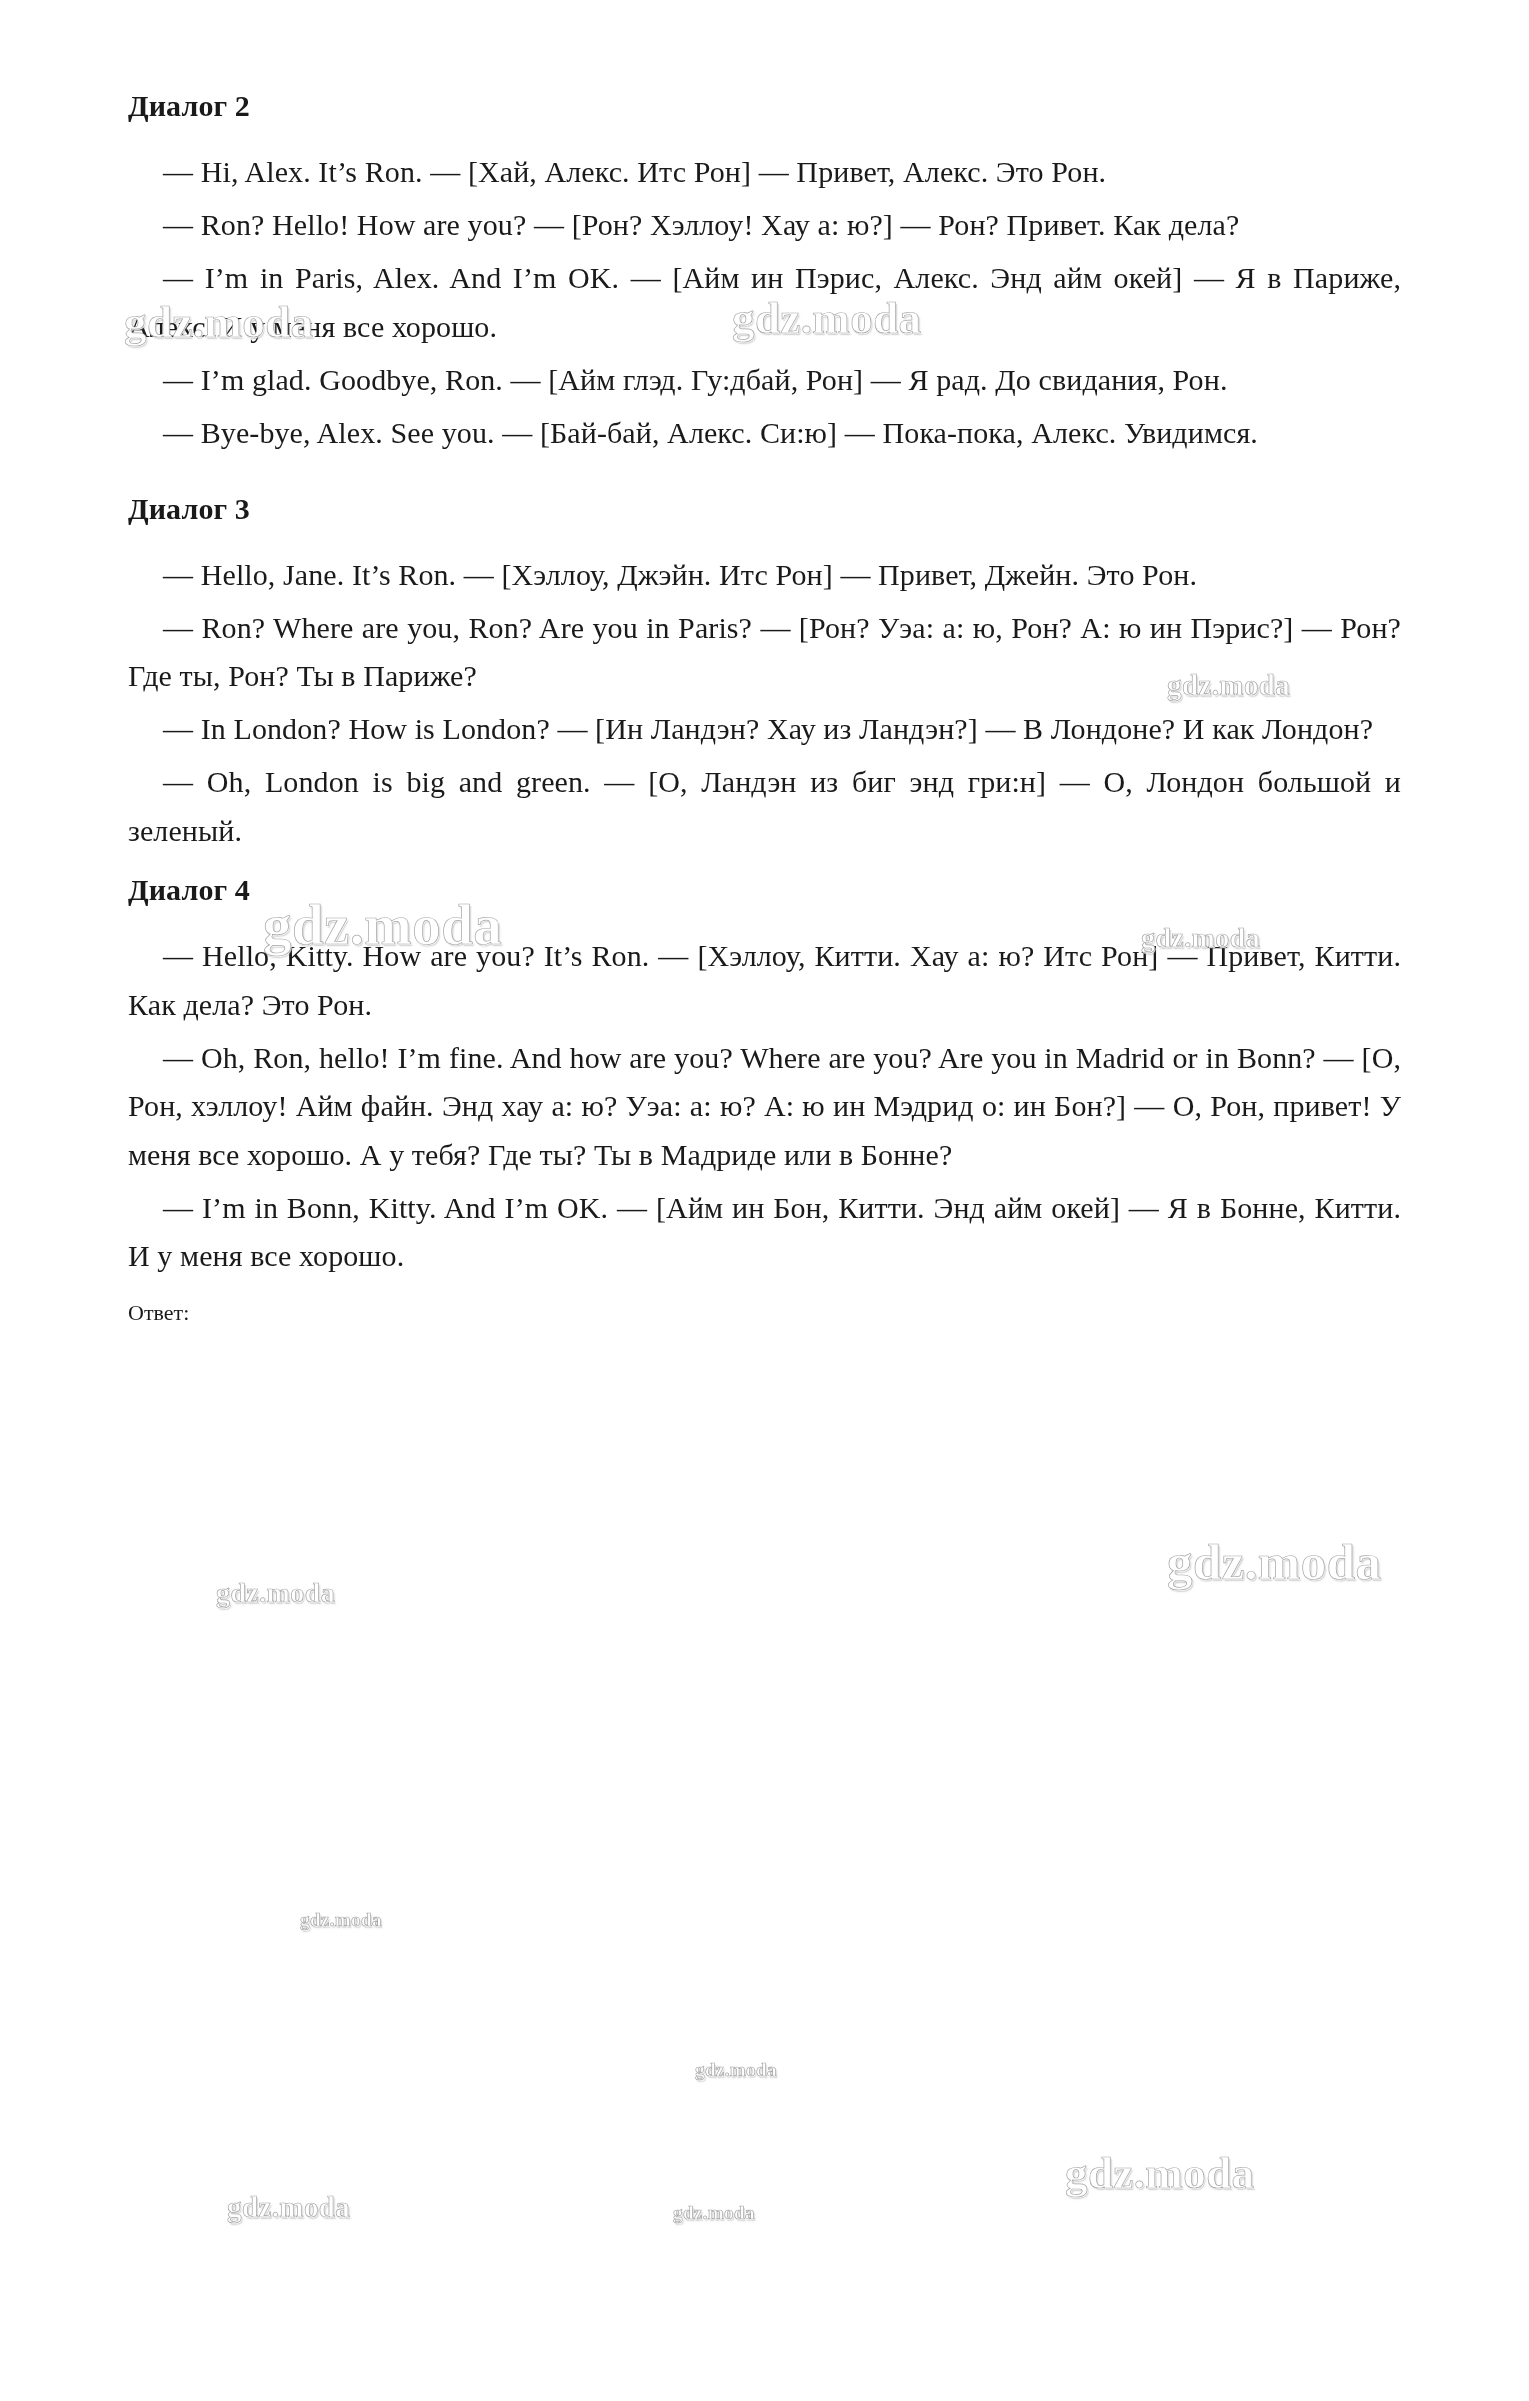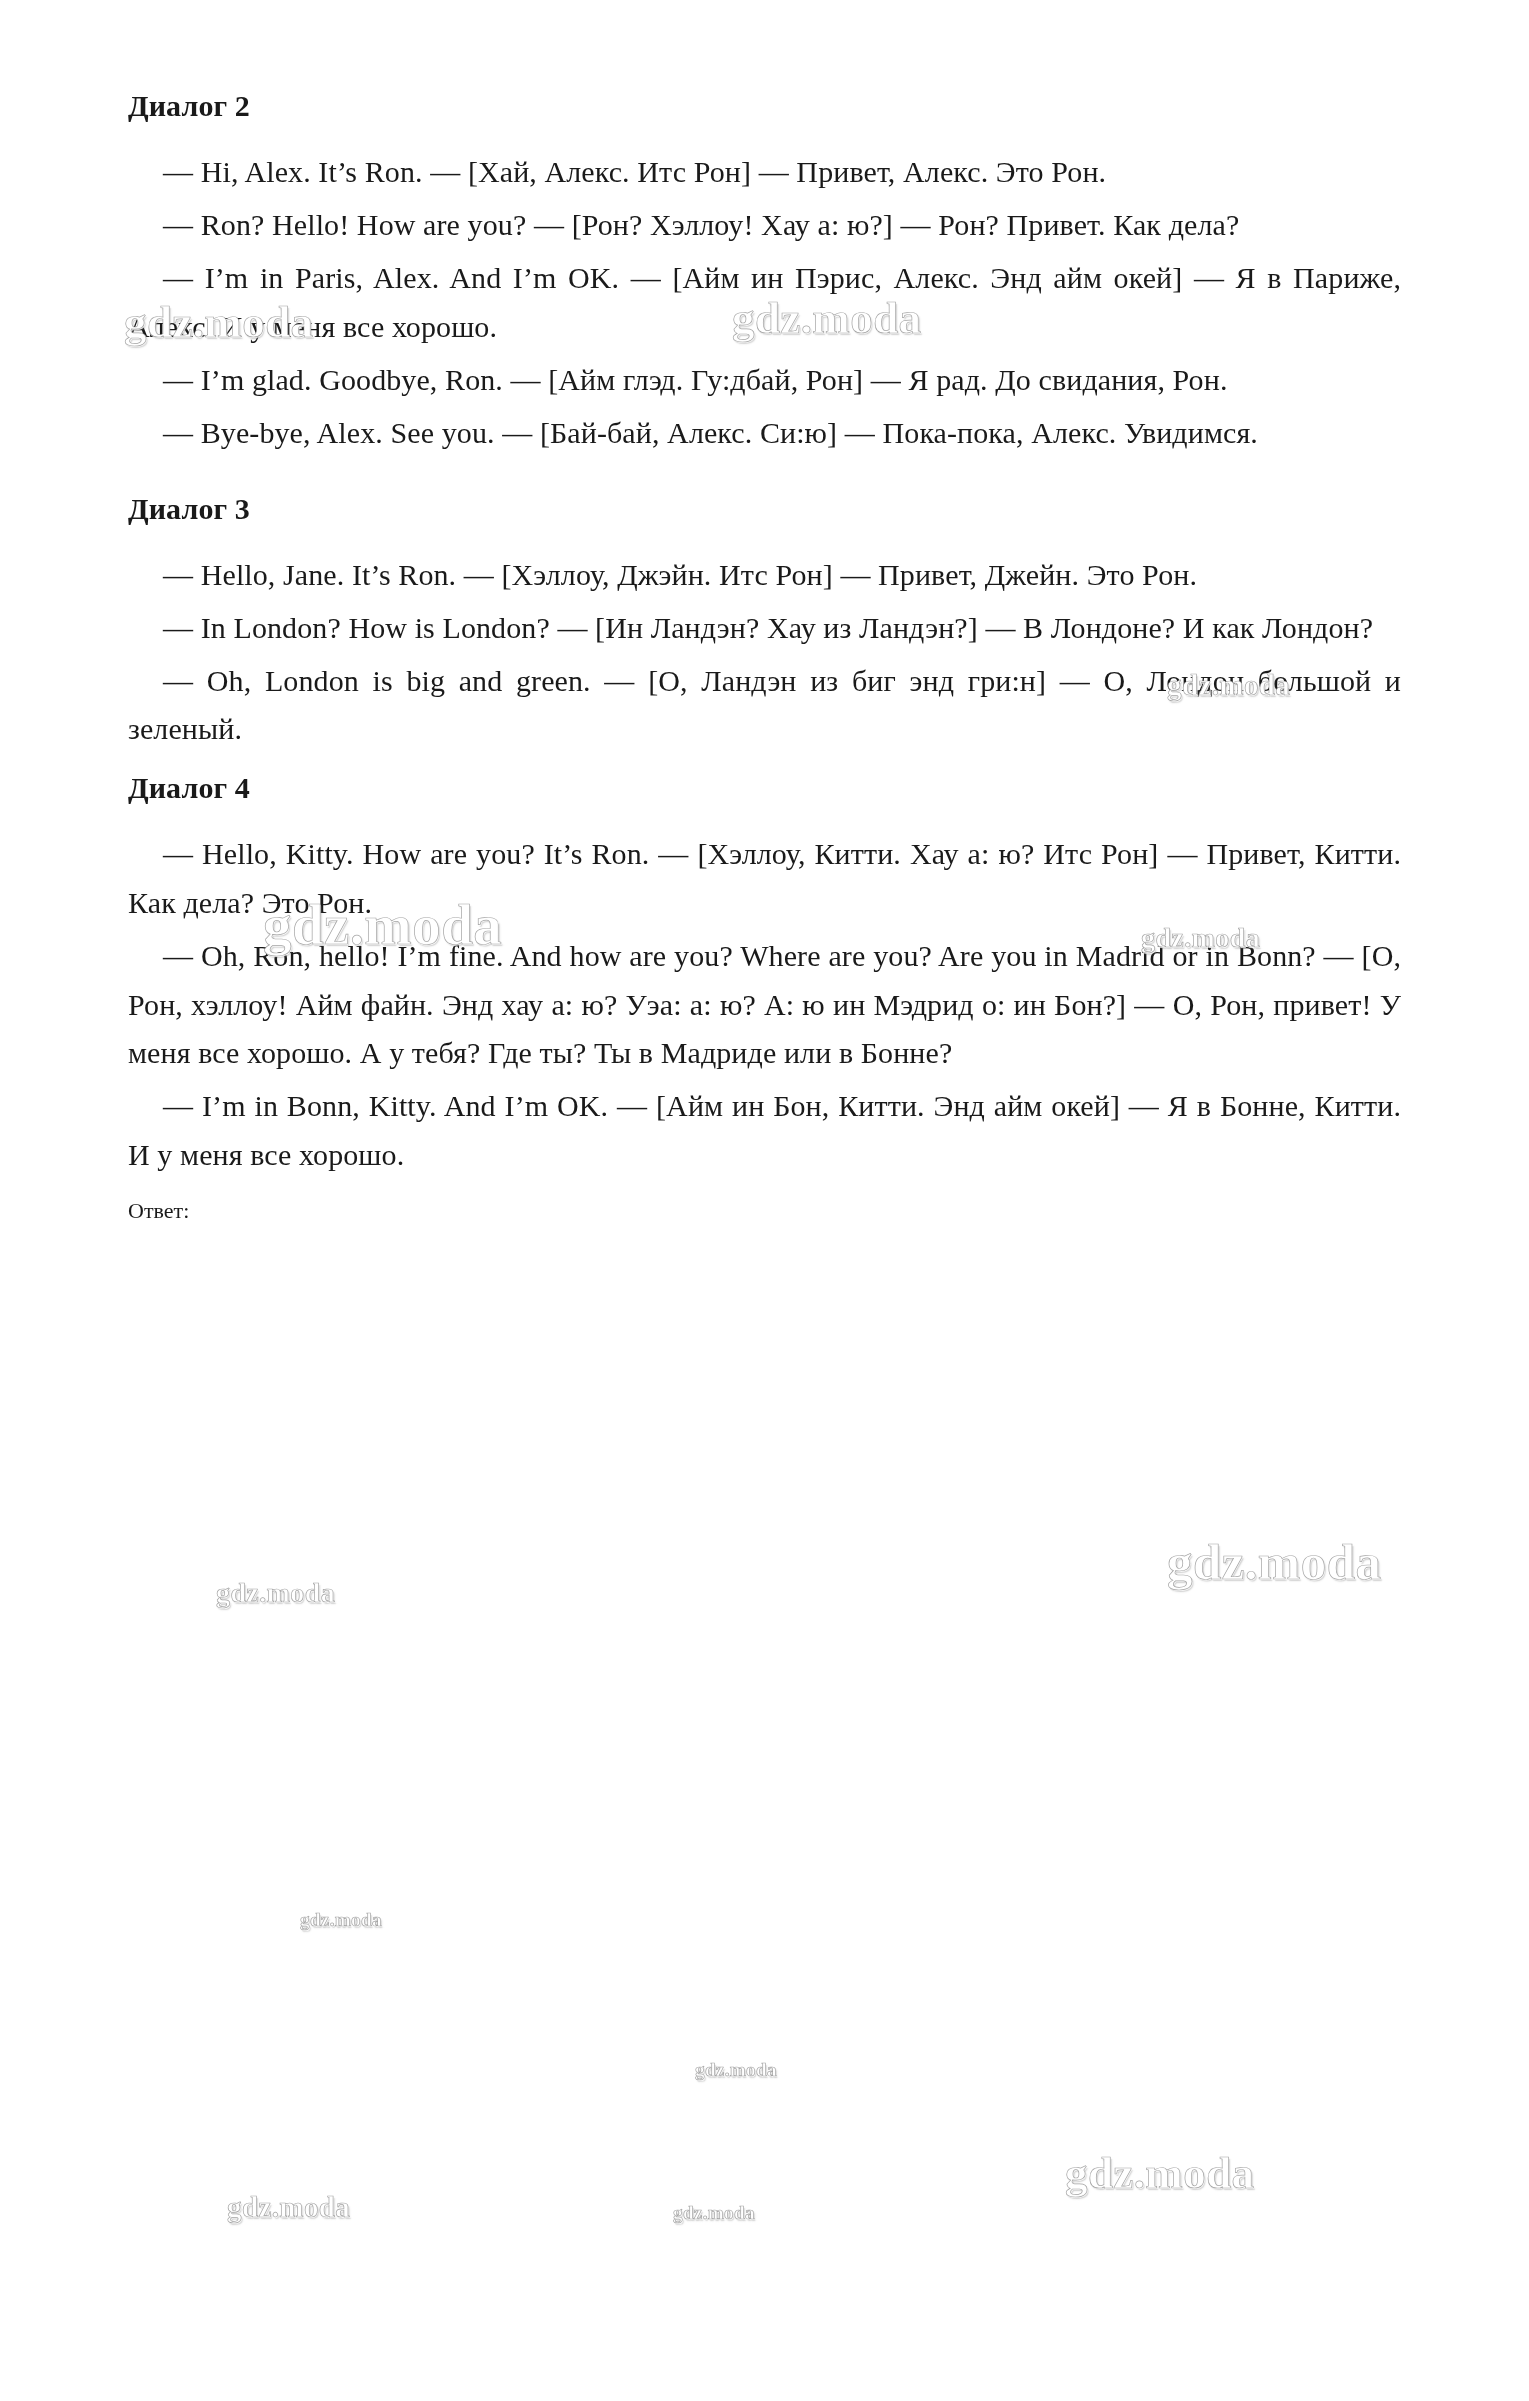--- a/index.html
+++ b/index.html
@@ -109,20 +109,21 @@
       <p class="para">— Hi, Alex. It’s Ron. — [Хай, Алекс. Итс Рон] — Привет, Алекс. Это Рон.</p>
       <p class="para">— Ron? Hello! How are you? — [Рон? Хэллоу! Хау а: ю?] — Рон? Привет. Как дела?</p>
       <p class="para">— I’m in Paris, Alex. And I’m OK. — [Айм ин Пэрис, Алекс. Энд айм окей] — Я в Париже, Алекс. И у меня все хорошо.</p>
       <p class="para">— I’m glad. Goodbye, Ron. — [Айм глэд. Гу:дбай, Рон] — Я рад. До свидания, Рон.</p>
       <p class="para">— Bye-bye, Alex. See you. — [Бай-бай, Алекс. Си:ю] — Пока-пока, Алекс. Увидимся.</p>
     </div>
 
     <h2 class="heading spaced-top">Диалог 3</h2>
     <div class="block">
       <p class="para">— Hello, Jane. It’s Ron. — [Хэллоу, Джэйн. Итс Рон] — Привет, Джейн. Это Рон.</p>
+      <p class="para">— Ron? Where are you, Ron? Are you in Paris? — [Рон? Уэа: а: ю, Рон? А: ю ин Пэрис?] — Рон? Где ты, Рон? Ты в Париже?</p>
       <p class="para">— In London? How is London? — [Ин Ландэн? Хау из Ландэн?] — В Лондоне? И как Лондон?</p>
       <p class="para">— Oh, London is big and green. — [О, Ландэн из биг энд гри:н] — О, Лондон большой и зеленый.</p>
     </div>
 
     <h2 class="heading">Диалог 4</h2>
     <div class="block">
       <p class="para">— Hello, Kitty. How are you? It’s Ron. — [Хэллоу, Китти. Хау а: ю? Итс Рон] — Привет, Китти. Как дела? Это Рон.</p>
       <p class="para">— Oh, Ron, hello! I’m fine. And how are you? Where are you? Are you in Madrid or in Bonn? — [О, Рон, хэллоу! Айм файн. Энд хау а: ю? Уэа: а: ю? А: ю ин Мэдрид о: ин Бон?] — О, Рон, привет! У меня все хорошо. А у тебя? Где ты? Ты в Мадриде или в Бонне?</p>
       <p class="para">— I’m in Bonn, Kitty. And I’m OK. — [Айм ин Бон, Китти. Энд айм окей] — Я в Бонне, Китти. И у меня все хорошо.</p>
     </div>

